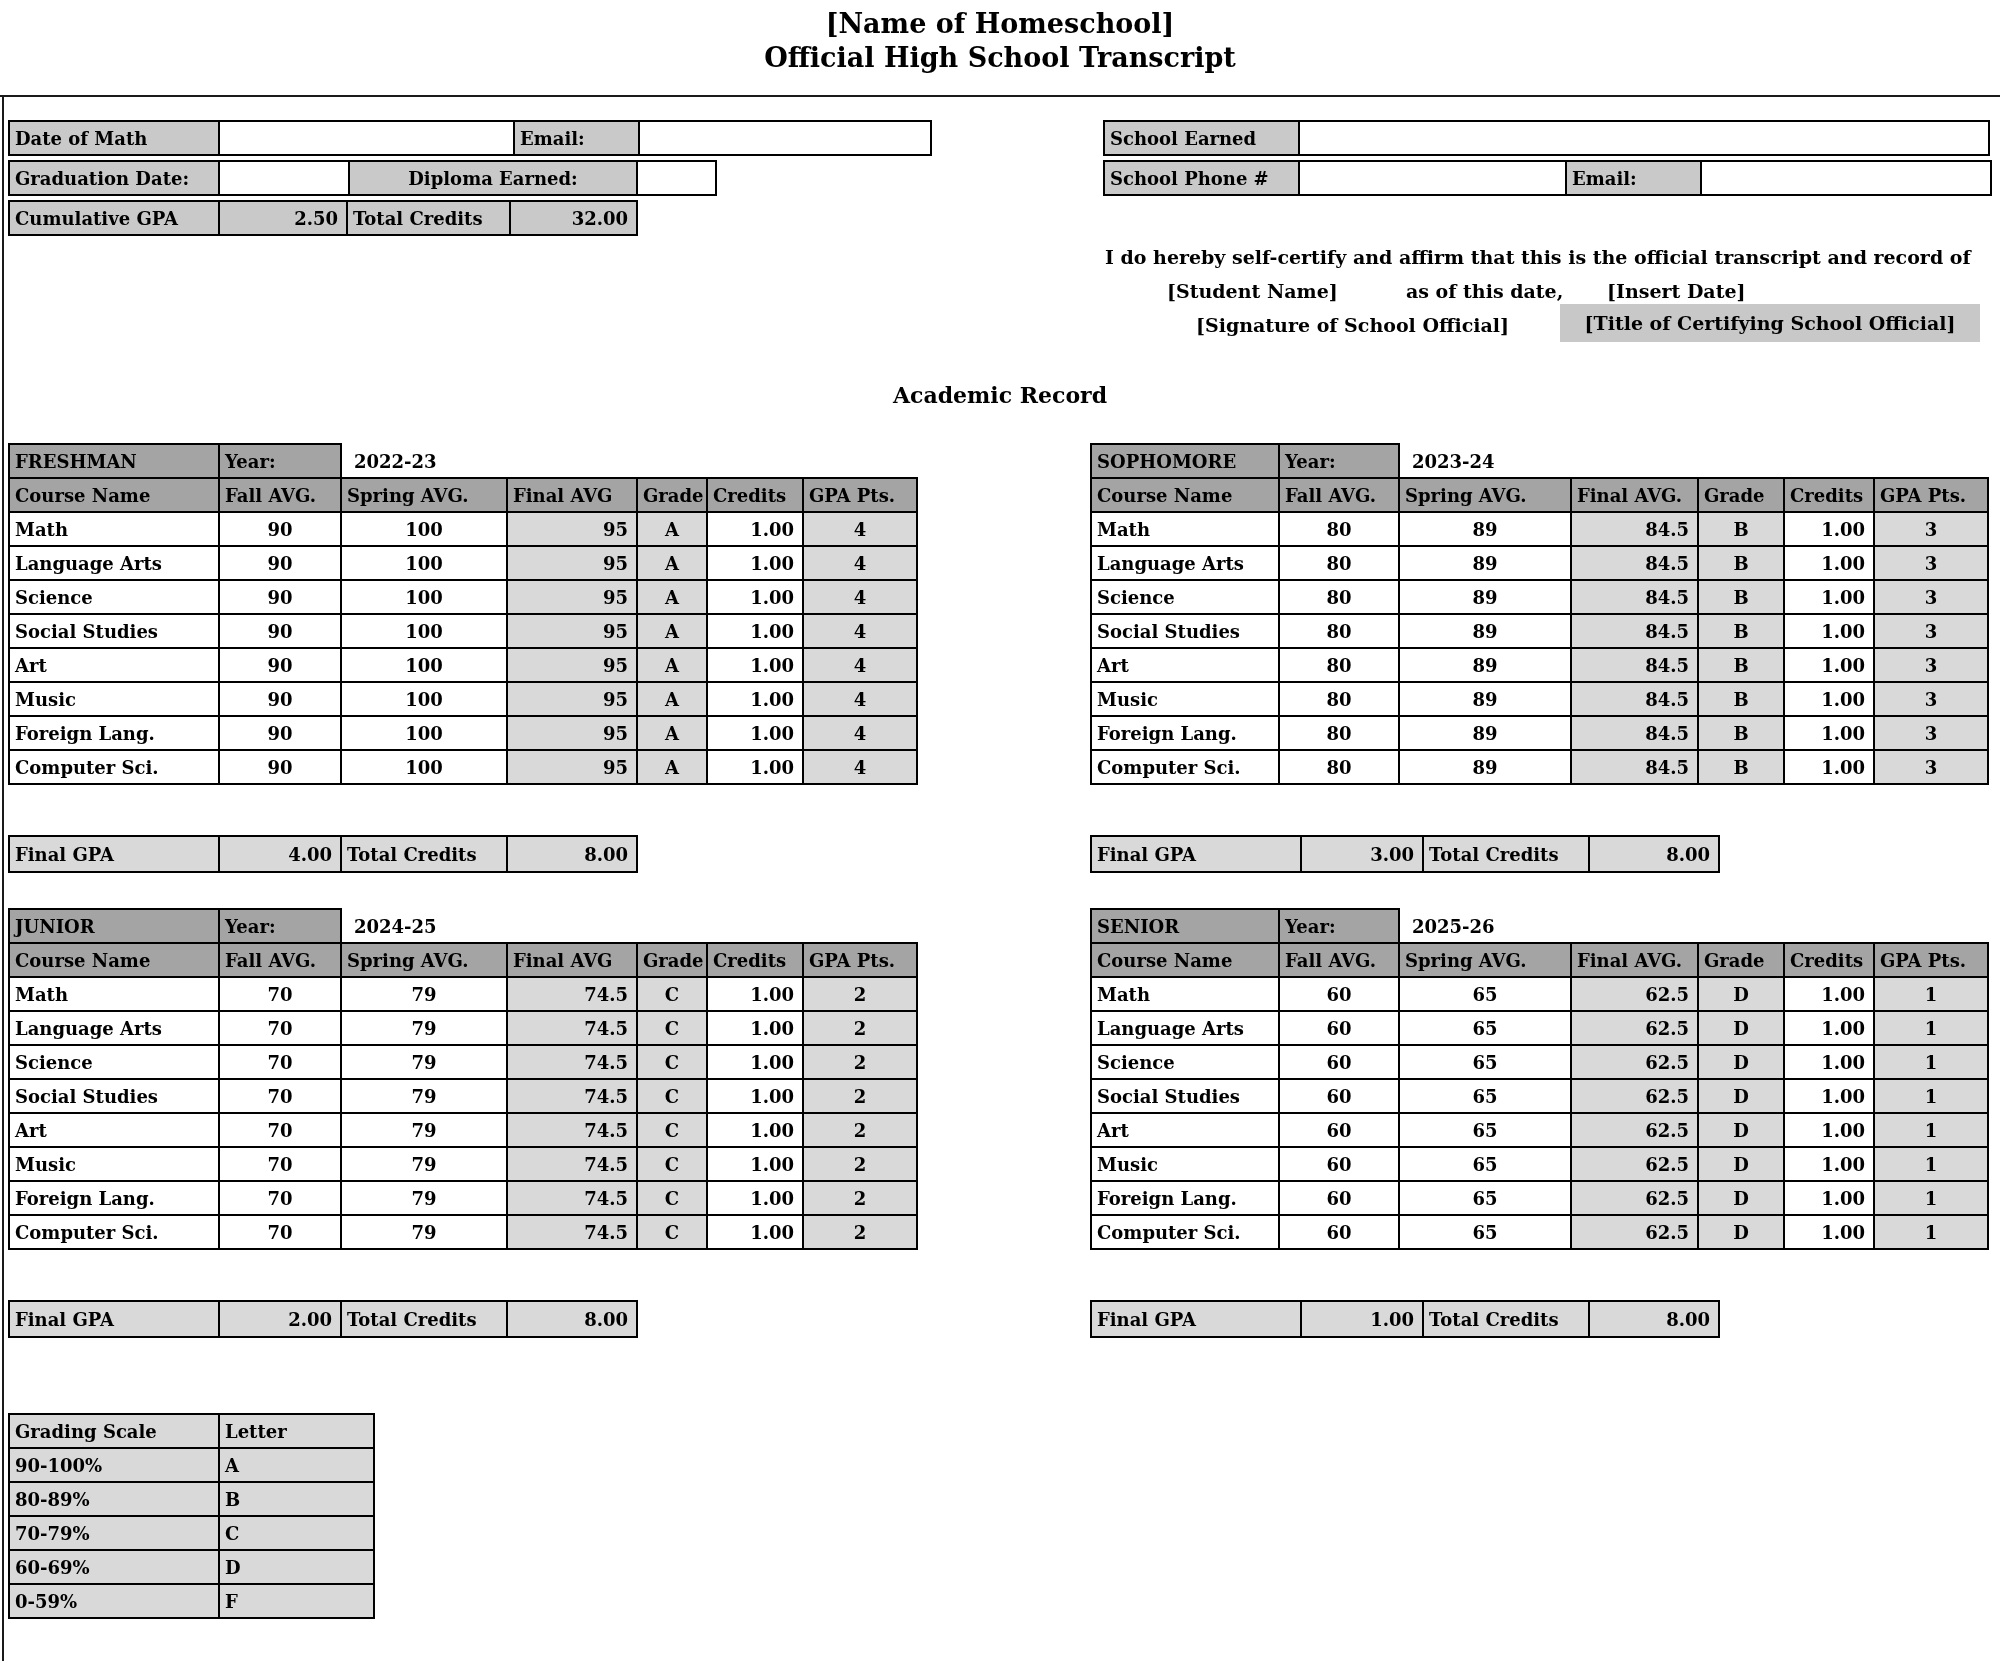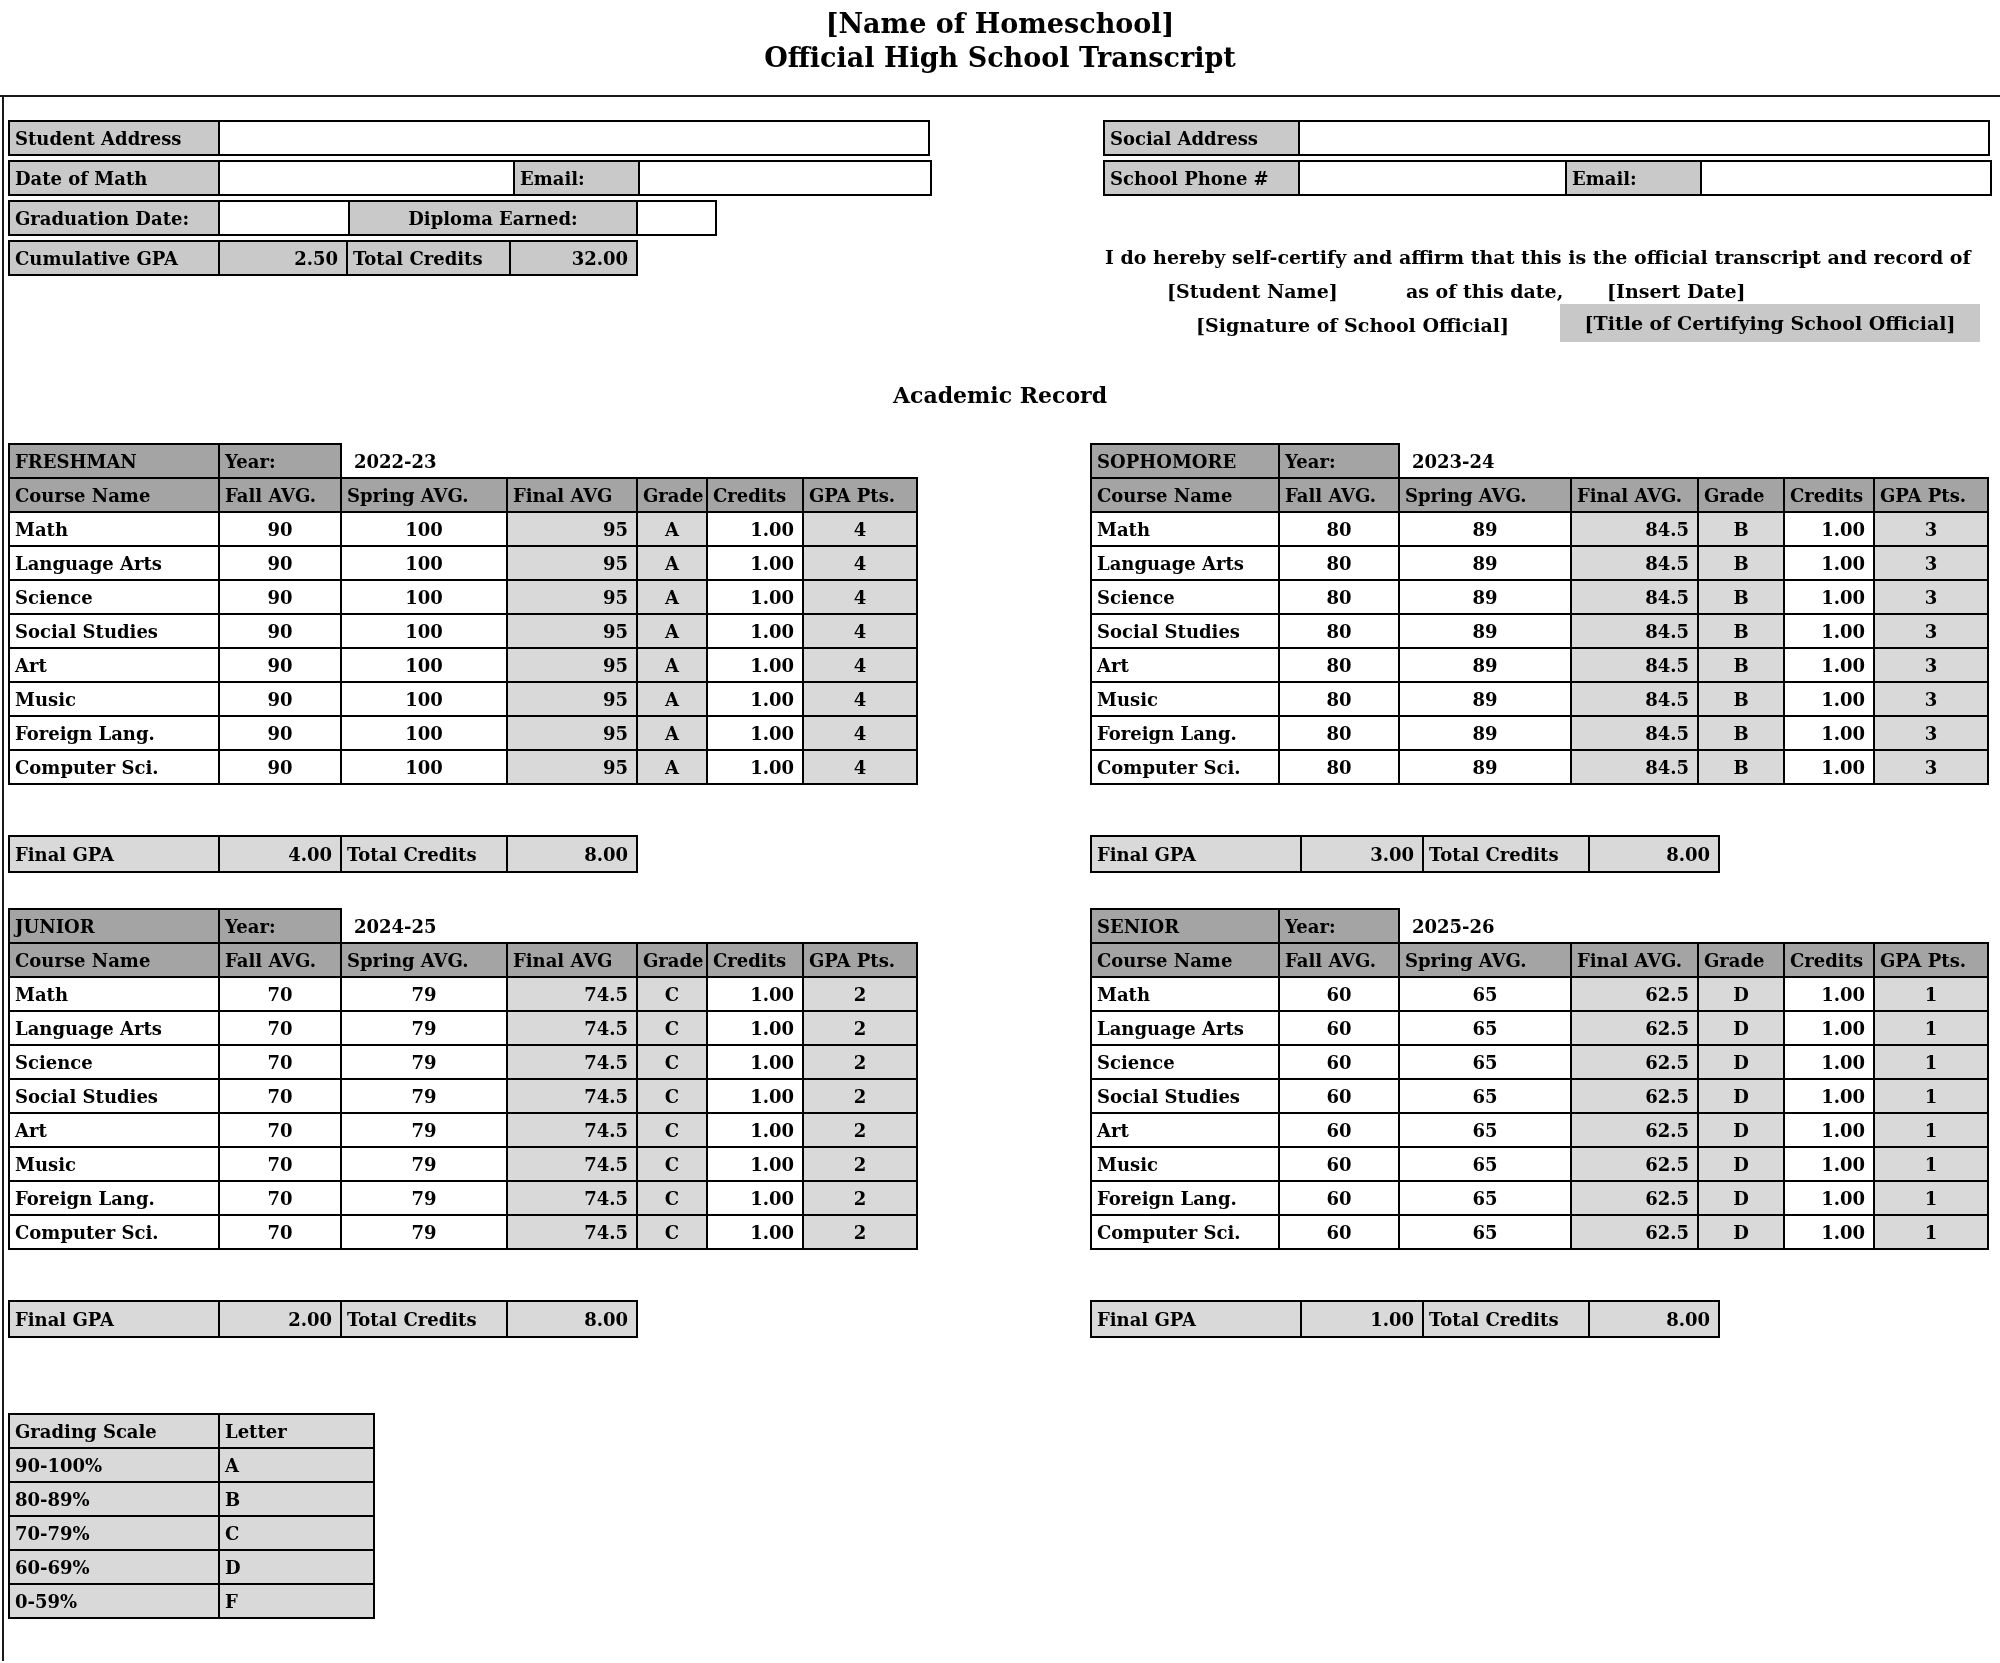--- a/index.html
+++ b/index.html
@@ -53,24 +53,20 @@
 <body>
 
 <div class="hline" style="left:0;top:95px;width:2000px;"></div>
 <div class="vline" style="left:2px;top:95px;height:1566px;"></div>
 
 <div class="title" style="top:6px;">[Name of Homeschool]</div>
 <div class="title" style="top:40px;">Official High School Transcript</div>
 
 <div class="abs" style="left:8px;top:120px;">
   <div class="info-row">
-    <div class="cell lbl" style="width:212px">Student Address</div>
-    <div class="cell" style="width:712px"></div>
-  </div>
-  <div class="info-row">
     <div class="cell lbl" style="width:212px">Date of Math</div>
     <div class="cell" style="width:297px"></div>
     <div class="cell lbl" style="width:127px">Email:</div>
     <div class="cell" style="width:294px"></div>
   </div>
   <div class="info-row">
     <div class="cell lbl" style="width:212px">Graduation Date:</div>
     <div class="cell" style="width:132px"></div>
     <div class="cell lbl a-c" style="width:290px">Diploma Earned:</div>
     <div class="cell" style="width:81px"></div>
@@ -78,21 +74,21 @@
   <div class="info-row">
     <div class="cell lbl" style="width:212px">Cumulative GPA</div>
     <div class="cell lbl a-r" style="width:130px">2.50</div>
     <div class="cell lbl" style="width:165px">Total Credits</div>
     <div class="cell lbl a-r" style="width:129px">32.00</div>
   </div>
 </div>
 
 <div class="abs" style="left:1103px;top:120px;">
   <div class="info-row">
-    <div class="cell lbl" style="width:197px">Social Address</div>
+    <div class="cell lbl" style="width:197px">School Earned</div>
     <div class="cell" style="width:692px"></div>
   </div>
   <div class="info-row">
     <div class="cell lbl" style="width:197px">School Phone #</div>
     <div class="cell" style="width:269px"></div>
     <div class="cell lbl" style="width:137px">Email:</div>
     <div class="cell" style="width:292px"></div>
   </div>
 </div>
 

